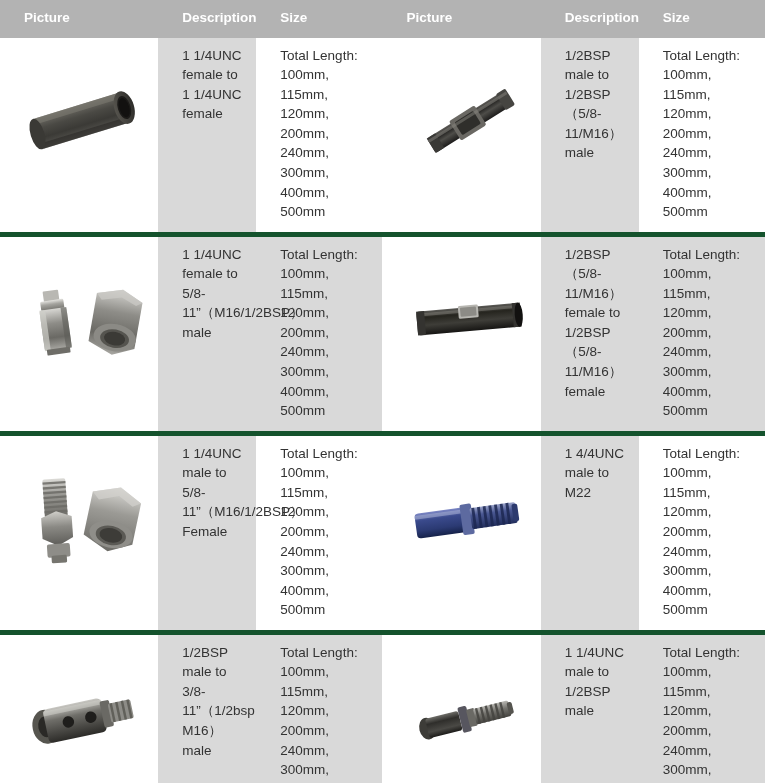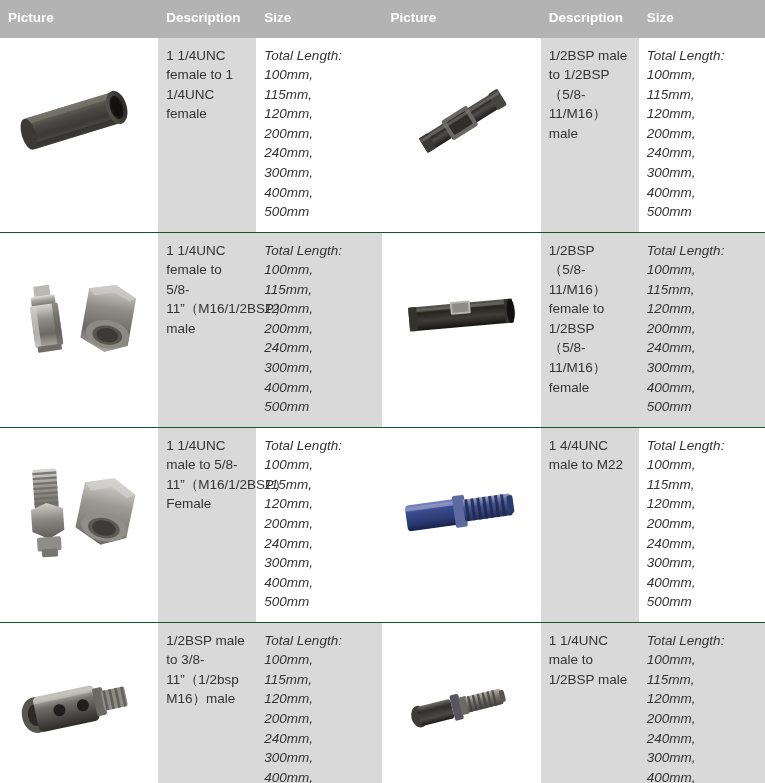--- a/index.html
+++ b/index.html
@@ -15,21 +15,21 @@
     overflow: hidden;
   }
   table.spec-table {
     width: 765px;
     border-collapse: collapse;
     table-layout: fixed;
   }
   table.spec-table th,
   table.spec-table td {
     vertical-align: top;
-    padding: 8px 8px 10px 8px;
+    padding: 8px 8px 10px 24px;
     font-size: 13.5px;
     line-height: 1.45;
   }
   thead th {
     background: #b3b3b3;
     color: #ffffff;
     font-weight: bold;
     text-align: left;
     font-size: 13.5px;
     padding: 12px 8px 12px 10px;
@@ -61,25 +61,24 @@
     background: #d9d9d9;
   }
   tr:not(.alt) td.cell-desc {
     background: #d9d9d9;
   }
   tr.alt td.cell-pic {
     background: #ffffff;
   }
   
   tbody tr td {
-    border-bottom: 1px solid #14532d;
+    border-bottom: 5px solid #14532d;
   }
   .size-text {
     white-space: pre-line;
-    font-style: italic;
   }
   .desc-text {
     white-space: pre-line;
   }
 
   
   .pic-wrap {
     width: 100%;
     height: 150px;
     display: flex;

